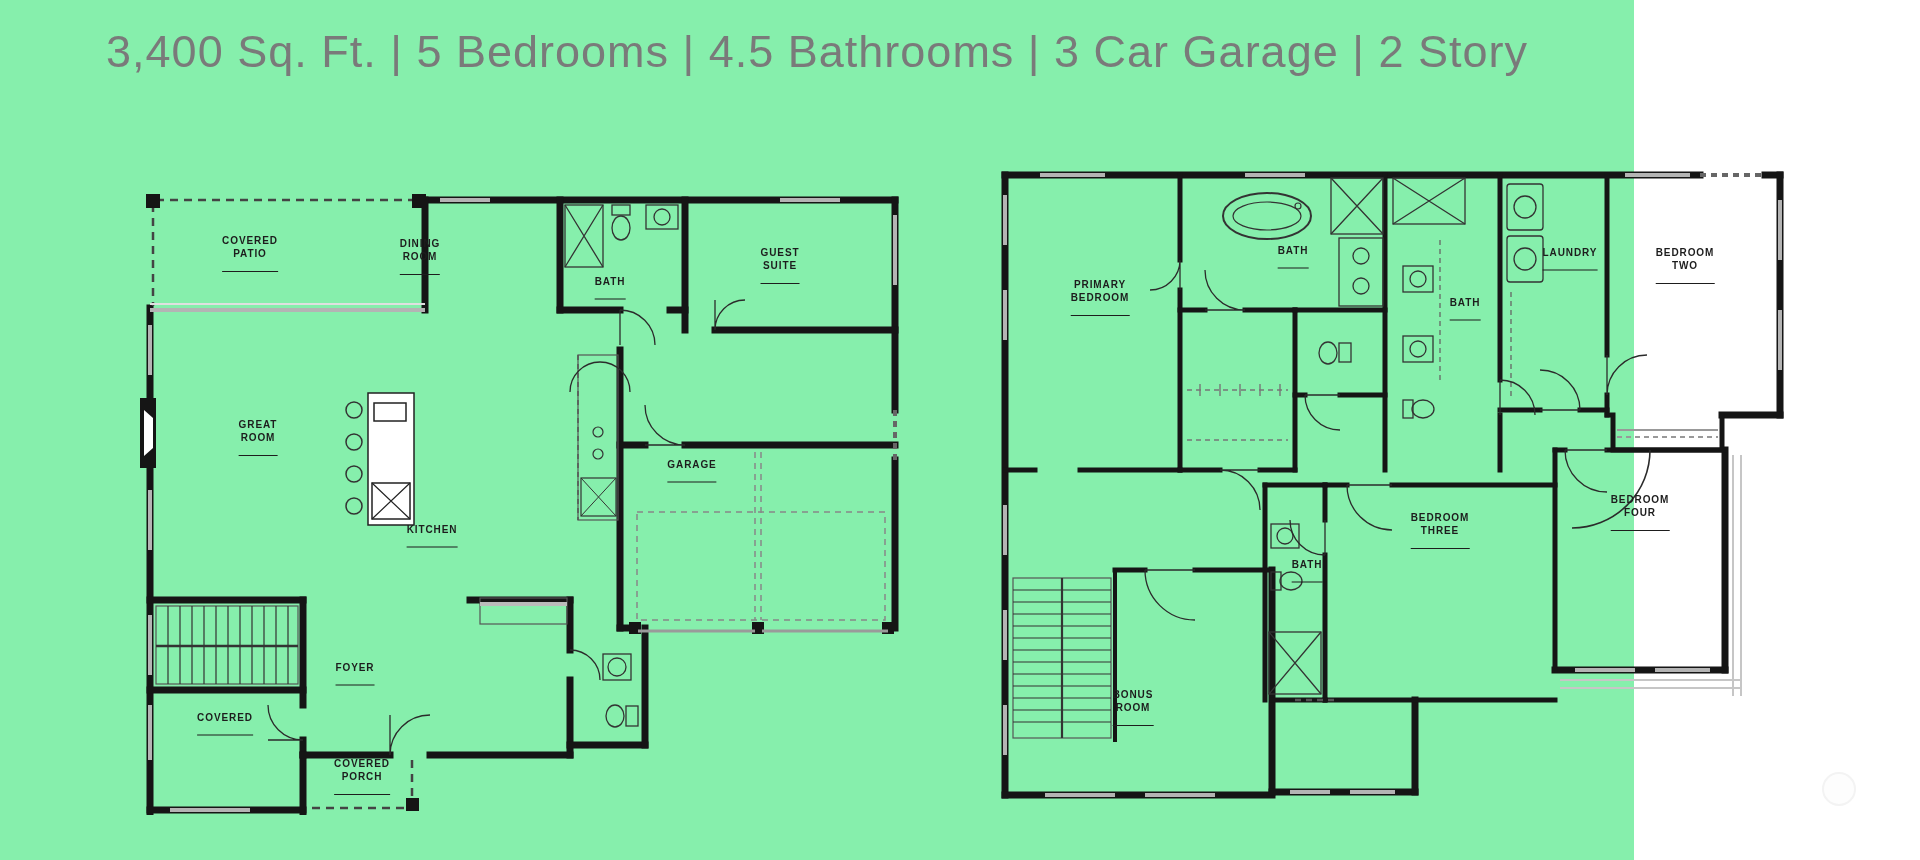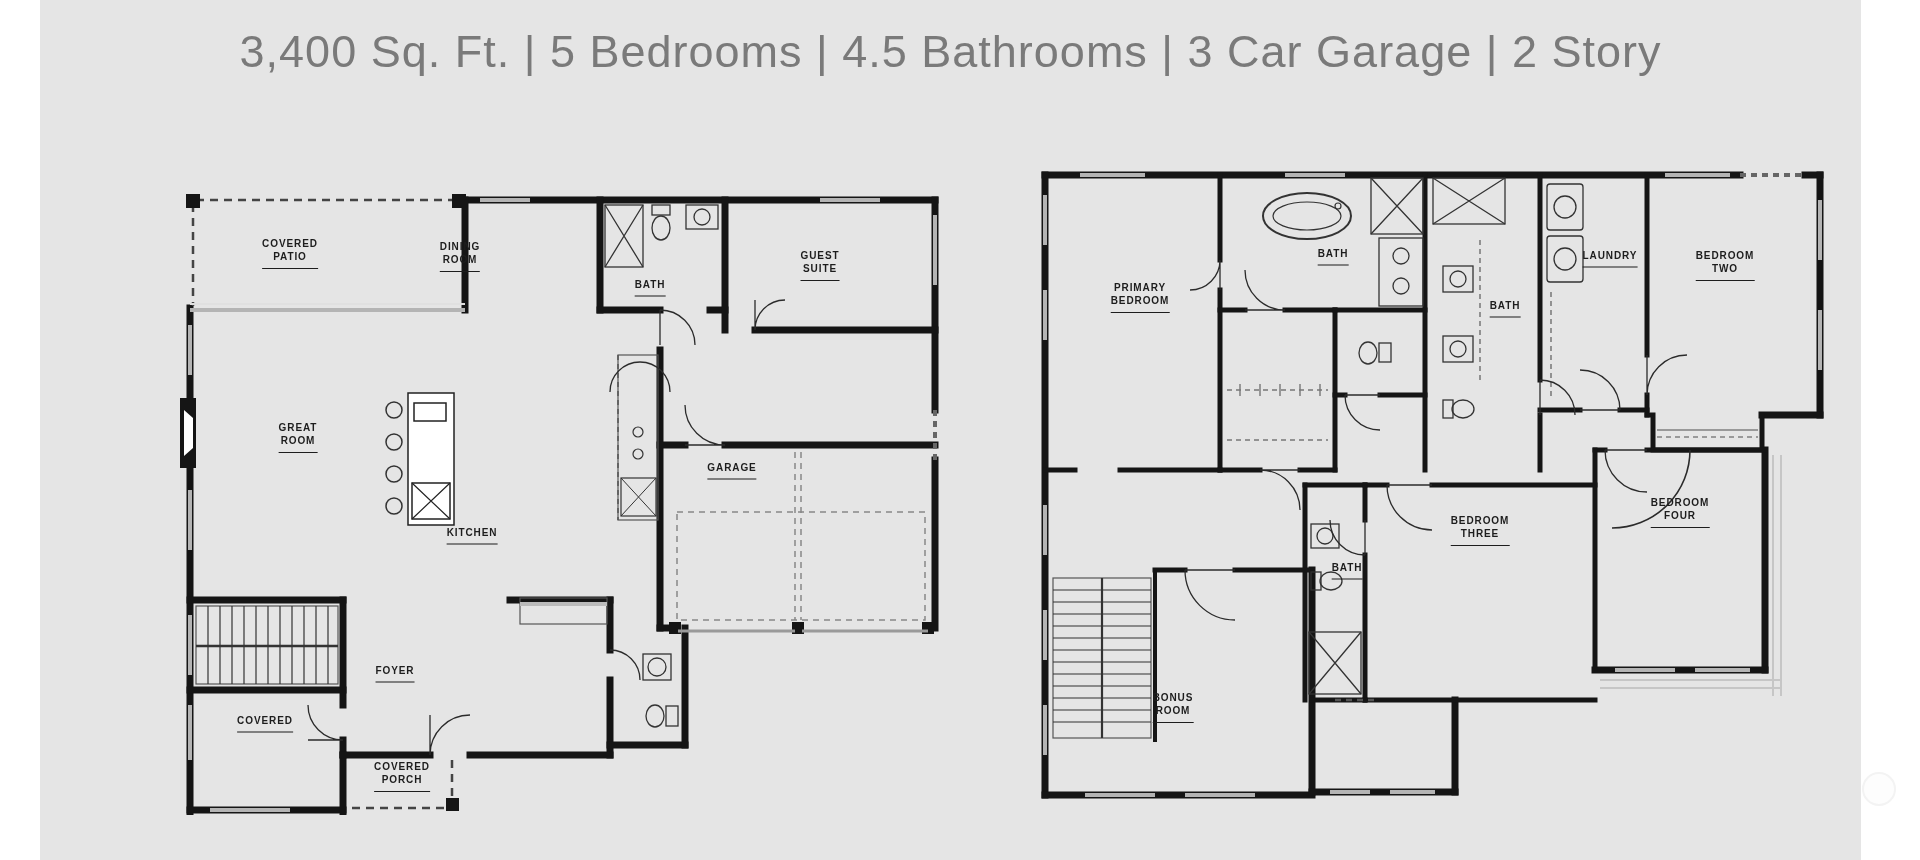--- a/index.html
+++ b/index.html
@@ -1,25 +1,25 @@
 <!DOCTYPE html>
 <html><head>
 <meta charset="utf-8">
 <style>
   html,body{margin:0;padding:0;background:#ffffff;width:1920px;height:860px;overflow:hidden;
             font-family:"Liberation Sans",sans-serif;}
-  .page{position:relative;width:1821px;height:860px;background:#e5e5e5;margin-left:40px;}
+  .page{position:relative;width:1634px;height:860px;background:#86efac;}
   .title{position:absolute;top:26px;left:0;width:100%;text-align:center;
          font-size:45px;font-weight:400;color:#7a7a7a;letter-spacing:1px;white-space:nowrap;}
   .plan{position:absolute;}
   .plan svg{position:absolute;left:0;top:0;}
   .room-label{position:absolute;transform:translate(-50%,-50%);
               font-size:10px;font-weight:bold;letter-spacing:0.9px;line-height:1.3;
               text-align:center;color:#1d1d1d;white-space:nowrap;z-index:5;}
-  .room-label div:last-child{border-bottom:1.5px solid #1d1d1d;padding-bottom:5px;}
+  .room-label div:last-child{border-bottom:1.5px solid #1d1d1d;padding-bottom:11px;}
   .watermark{position:absolute;left:1822px;top:772px;width:30px;height:30px;border-radius:50%;
              border:2px solid #f3f3f3;background:#fdfdfd;}
 </style>
 </head>
 <body>
 
 <div class="page">
 
   <div class="title">3,400 Sq. Ft. | 5 Bedrooms | 4.5 Bathrooms | 3 Car Garage | 2 Story</div>
 

